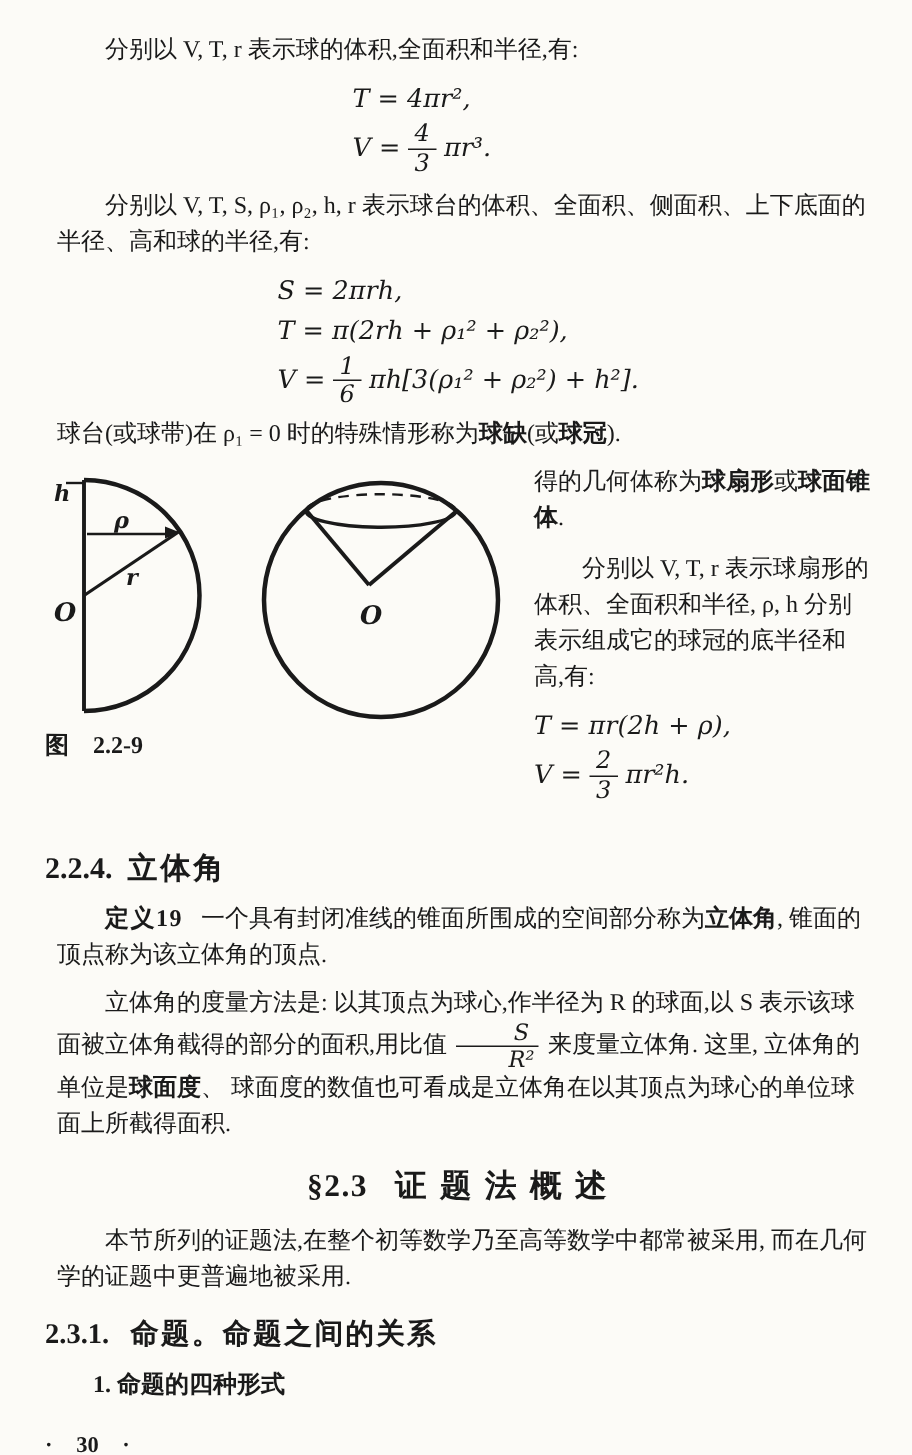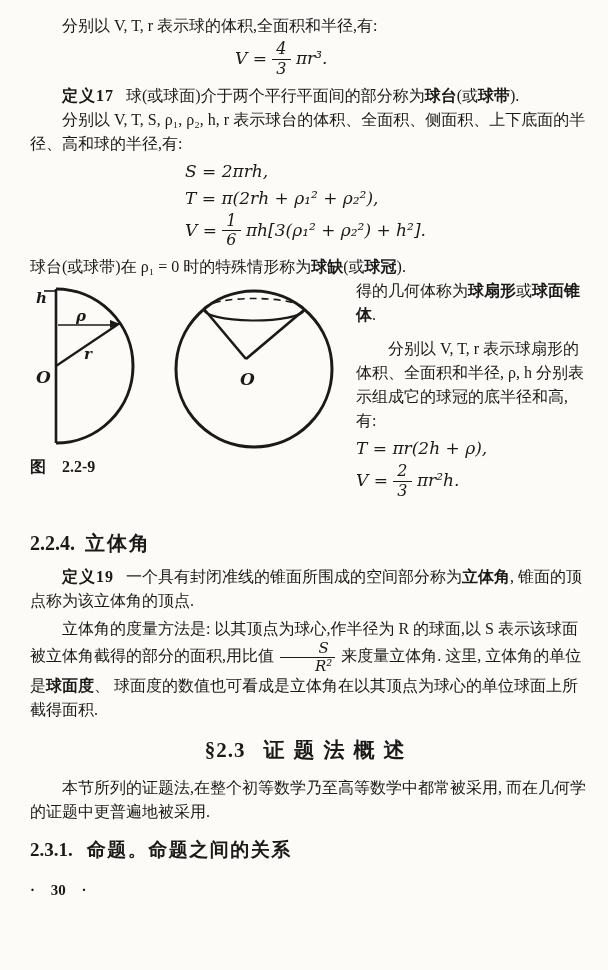--- a/index.html
+++ b/index.html
@@ -7,21 +7,21 @@
     position:relative;
     width:608px;height:970px;
     background:#fcfbf7;
     color:#1a1a1a;
     font-family:"Liberation Serif","DejaVu Serif",serif;
     font-size:16px;line-height:24px;
     box-sizing:border-box;
     padding:14px 20px 0 30px;
     overflow:hidden;
   }
-  p{margin:0;text-indent:2em;}
+  p{margin:8px;text-indent:2em;}
   p.noindent{text-indent:0;}
   .deflabel{font-weight:bold;margin-right:12px;letter-spacing:1px;}
   b{font-weight:bold;}
   .formula{
     font-family:"DejaVu Serif",serif;font-style:italic;
     font-size:17px;margin:3px 0;white-space:nowrap;
   }
   .f-sphere{margin-left:205px;}
   .f-zone{margin-left:155px;}
   .f-sector{margin-left:44px;}
@@ -50,27 +50,25 @@
   svg{display:block;}
   svg text{font-family:"DejaVu Serif",serif;font-style:italic;font-weight:bold;fill:#1a1a1a;}
 </style>
 </head>
 <body>
 
 <div class="page">
 
   <p>分别以 V, T, r 表示球的体积,全面积和半径,有:</p>
 
+  <div class="formula f-sphere">T = 4πr²,</div>
   <div class="formula f-sphere">
     <span>V = </span><span class="frac"><span class="fnum">4</span><span class="fden">3</span></span><span> πr³.</span>
   </div>
 
-  <p class="mt6">
-    <span class="deflabel">定义17</span><span>球(或球面)介于两个平行平面间的部分称为</span><b>球台</b><span>(或</span><b>球带</b><span>).</span>
-  </p>
 
   <p>分别以 V, T, S, ρ₁, ρ₂, h, r 表示球台的体积、全面积、侧面积、上下底面的半径、高和球的半径,有:</p>
 
   <div class="formula f-zone">S = 2πrh,</div>
   <div class="formula f-zone">T = π(2rh + ρ₁² + ρ₂²),</div>
   <div class="formula f-zone">
     <span>V = </span><span class="frac"><span class="fnum">1</span><span class="fden">6</span></span><span> πh[3(ρ₁² + ρ₂²) + h²].</span>
   </div>
 
   <p class="noindent mt6">
@@ -130,16 +128,17 @@
   <div class="h23">
     <span class="num">§2.3</span><span class="ttl">证题法概述</span>
   </div>
 
   <p>本节所列的证题法,在整个初等数学乃至高等数学中都常被采用, 而在几何学的证题中更普遍地被采用.</p>
 
   <div class="h231">
     <span class="num">2.3.1.</span><span>命题。命题之间的关系</span>
   </div>
 
+  <div class="sub1">1. 命题的四种形式</div>
 
   <div class="pageno">· 30 ·</div>
 
 </div>
 
 </body></html>

